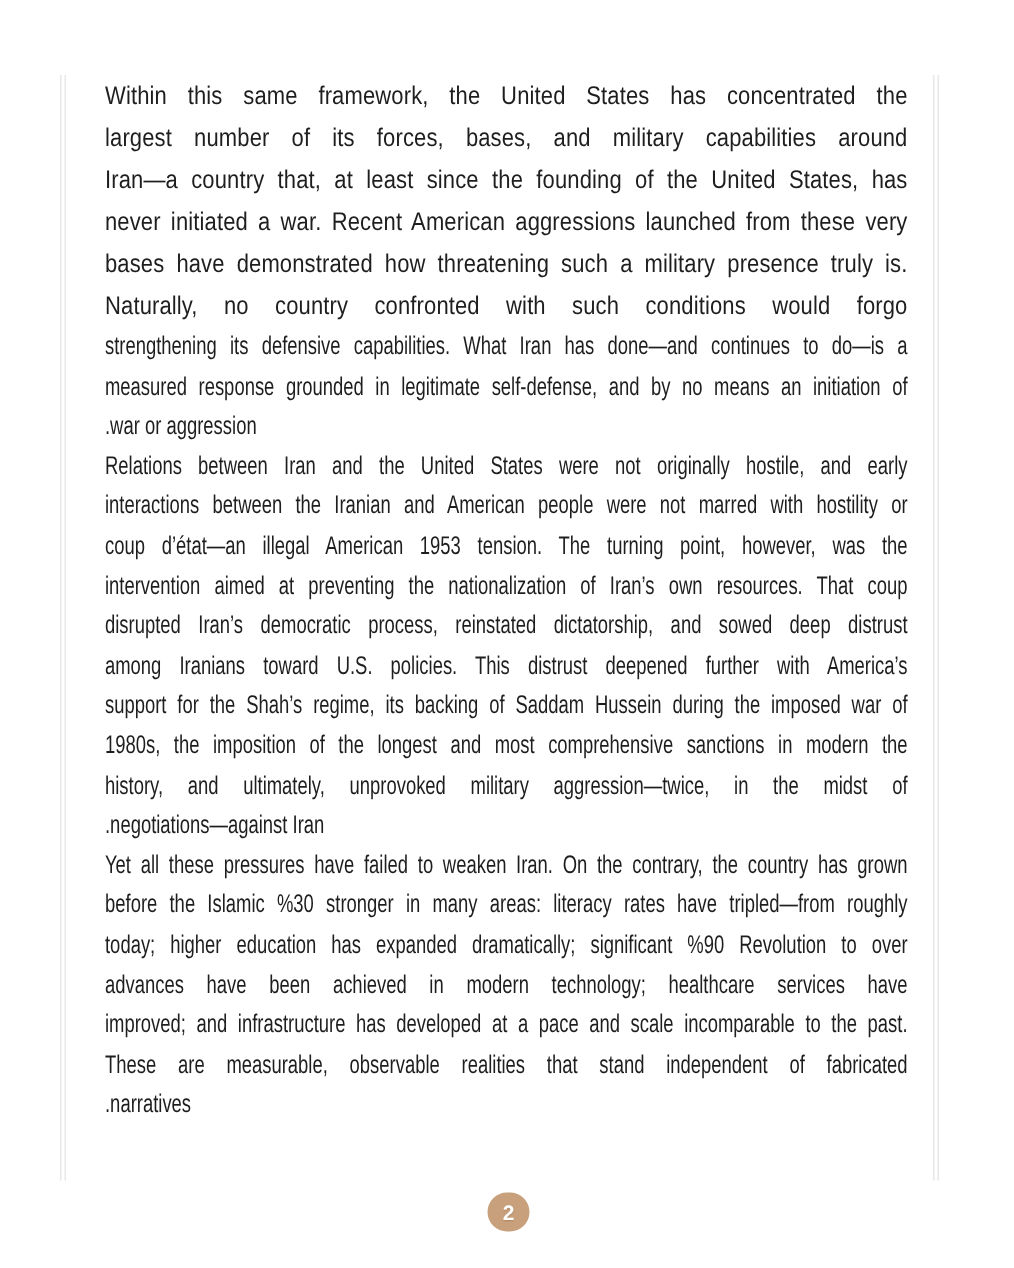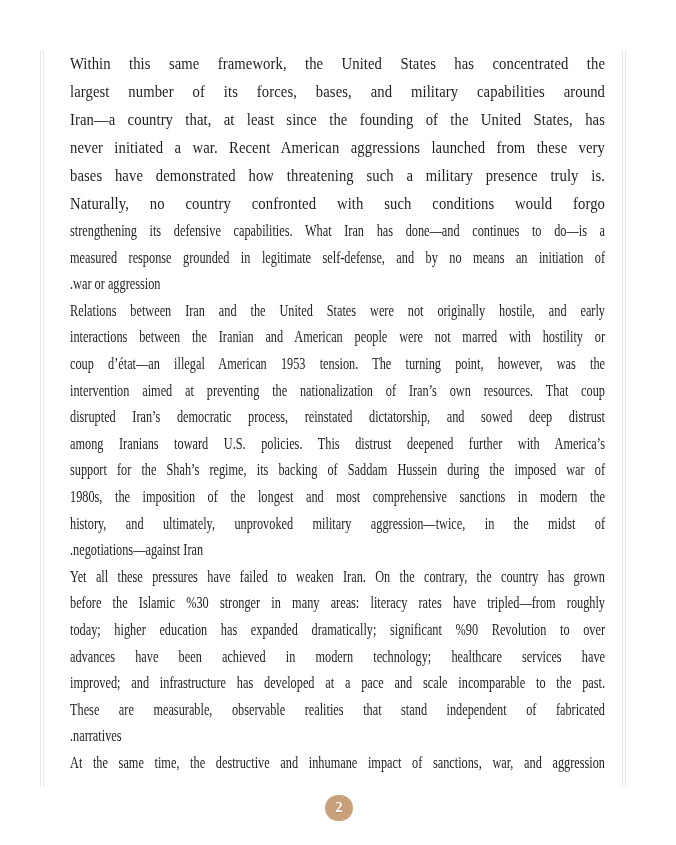--- a/index.html
+++ b/index.html
@@ -1,21 +1,21 @@
 <!DOCTYPE html>
 <html><head>
 <meta charset="utf-8">
 <style>
   html,body { margin:0; padding:0; background:#ffffff; }
   .screen {
     position:relative;
     width:676px; height:845px;
     background:#ffffff;
     overflow:hidden;
-    font-family:Liberation Serif, serif;
+    font-family:Liberation Sans, sans-serif;
   }
   .page-edge {
     position:absolute;
     top:50px; height:737px; width:4px;
     border-left:1px solid #e8e8e8;
     border-right:1px solid #e8e8e8;
     box-sizing:border-box;
   }
   .page-edge.left  { left:40px; }
   .page-edge.right { left:622px; }
@@ -93,19 +93,16 @@
       </div>
       <div class="para">
         <div class="tline f-narrow j">Yet all these pressures have failed to weaken Iran. On the contrary, the country has grown</div>
         <div class="tline f-narrow j">before the Islamic %30 stronger in many areas: literacy rates have tripled—from roughly</div>
         <div class="tline f-narrow j">today; higher education has expanded dramatically; significant %90 Revolution to over</div>
         <div class="tline f-narrow j">advances have been achieved in modern technology; healthcare services have</div>
         <div class="tline f-narrow j">improved; and infrastructure has developed at a pace and scale incomparable to the past.</div>
         <div class="tline f-narrow j">These are measurable, observable realities that stand independent of fabricated</div>
         <div class="tline f-narrow nj">.narratives</div>
       </div>
-      <div class="para">
-        <div class="tline f-narrow j">At the same time, the destructive and inhumane impact of sanctions, war, and aggression</div>
-      </div>
     </div>
 
   <div class="page-badge" style="background: rgb(200, 161, 124);">2</div>
 </div>
 
 </body></html>

